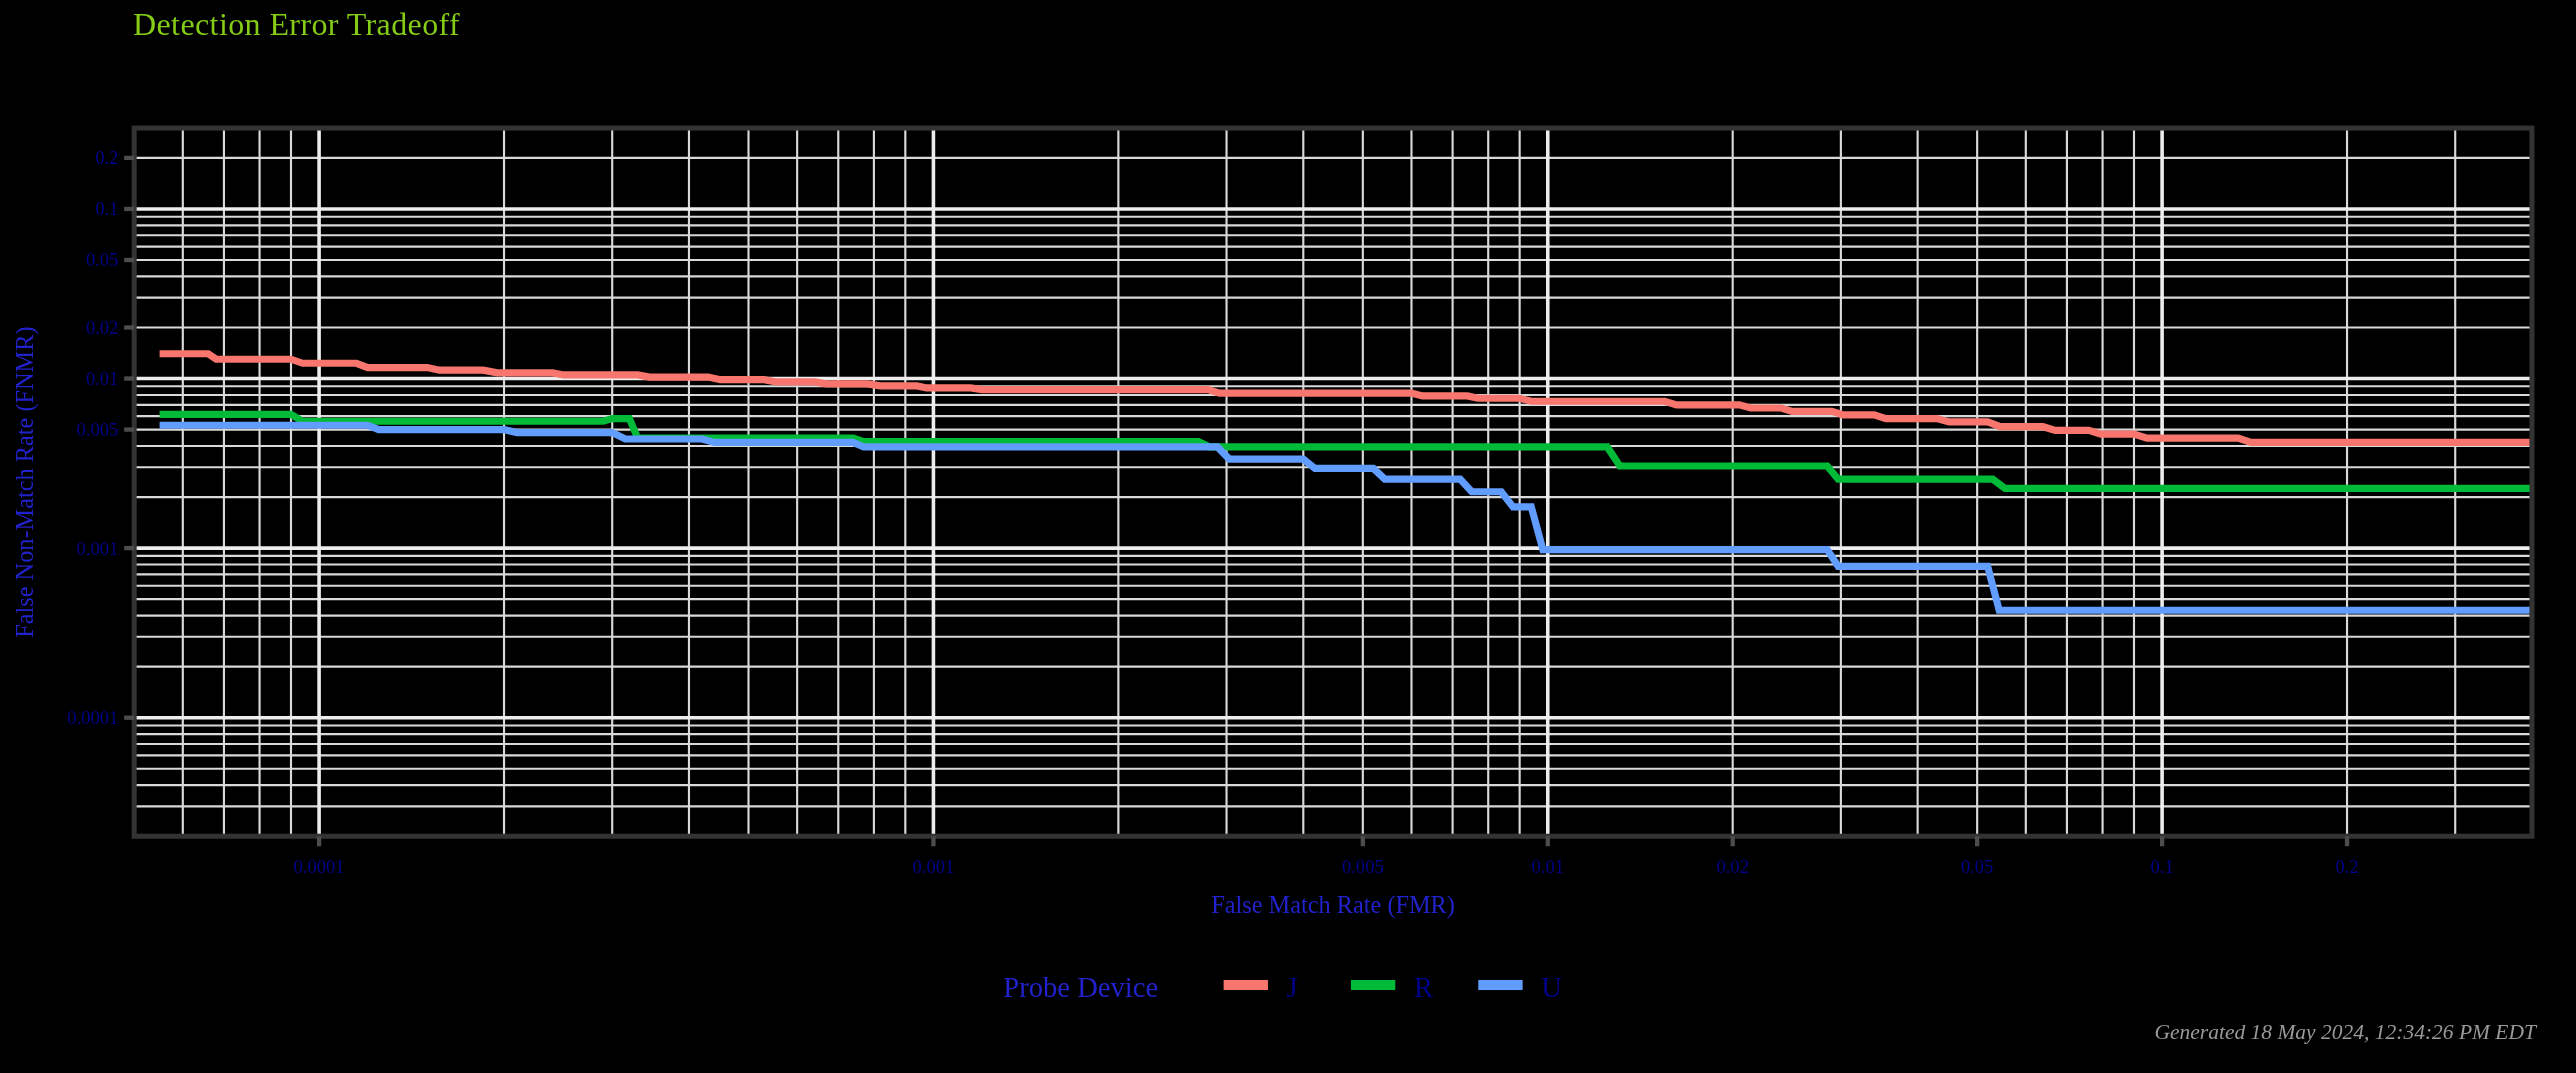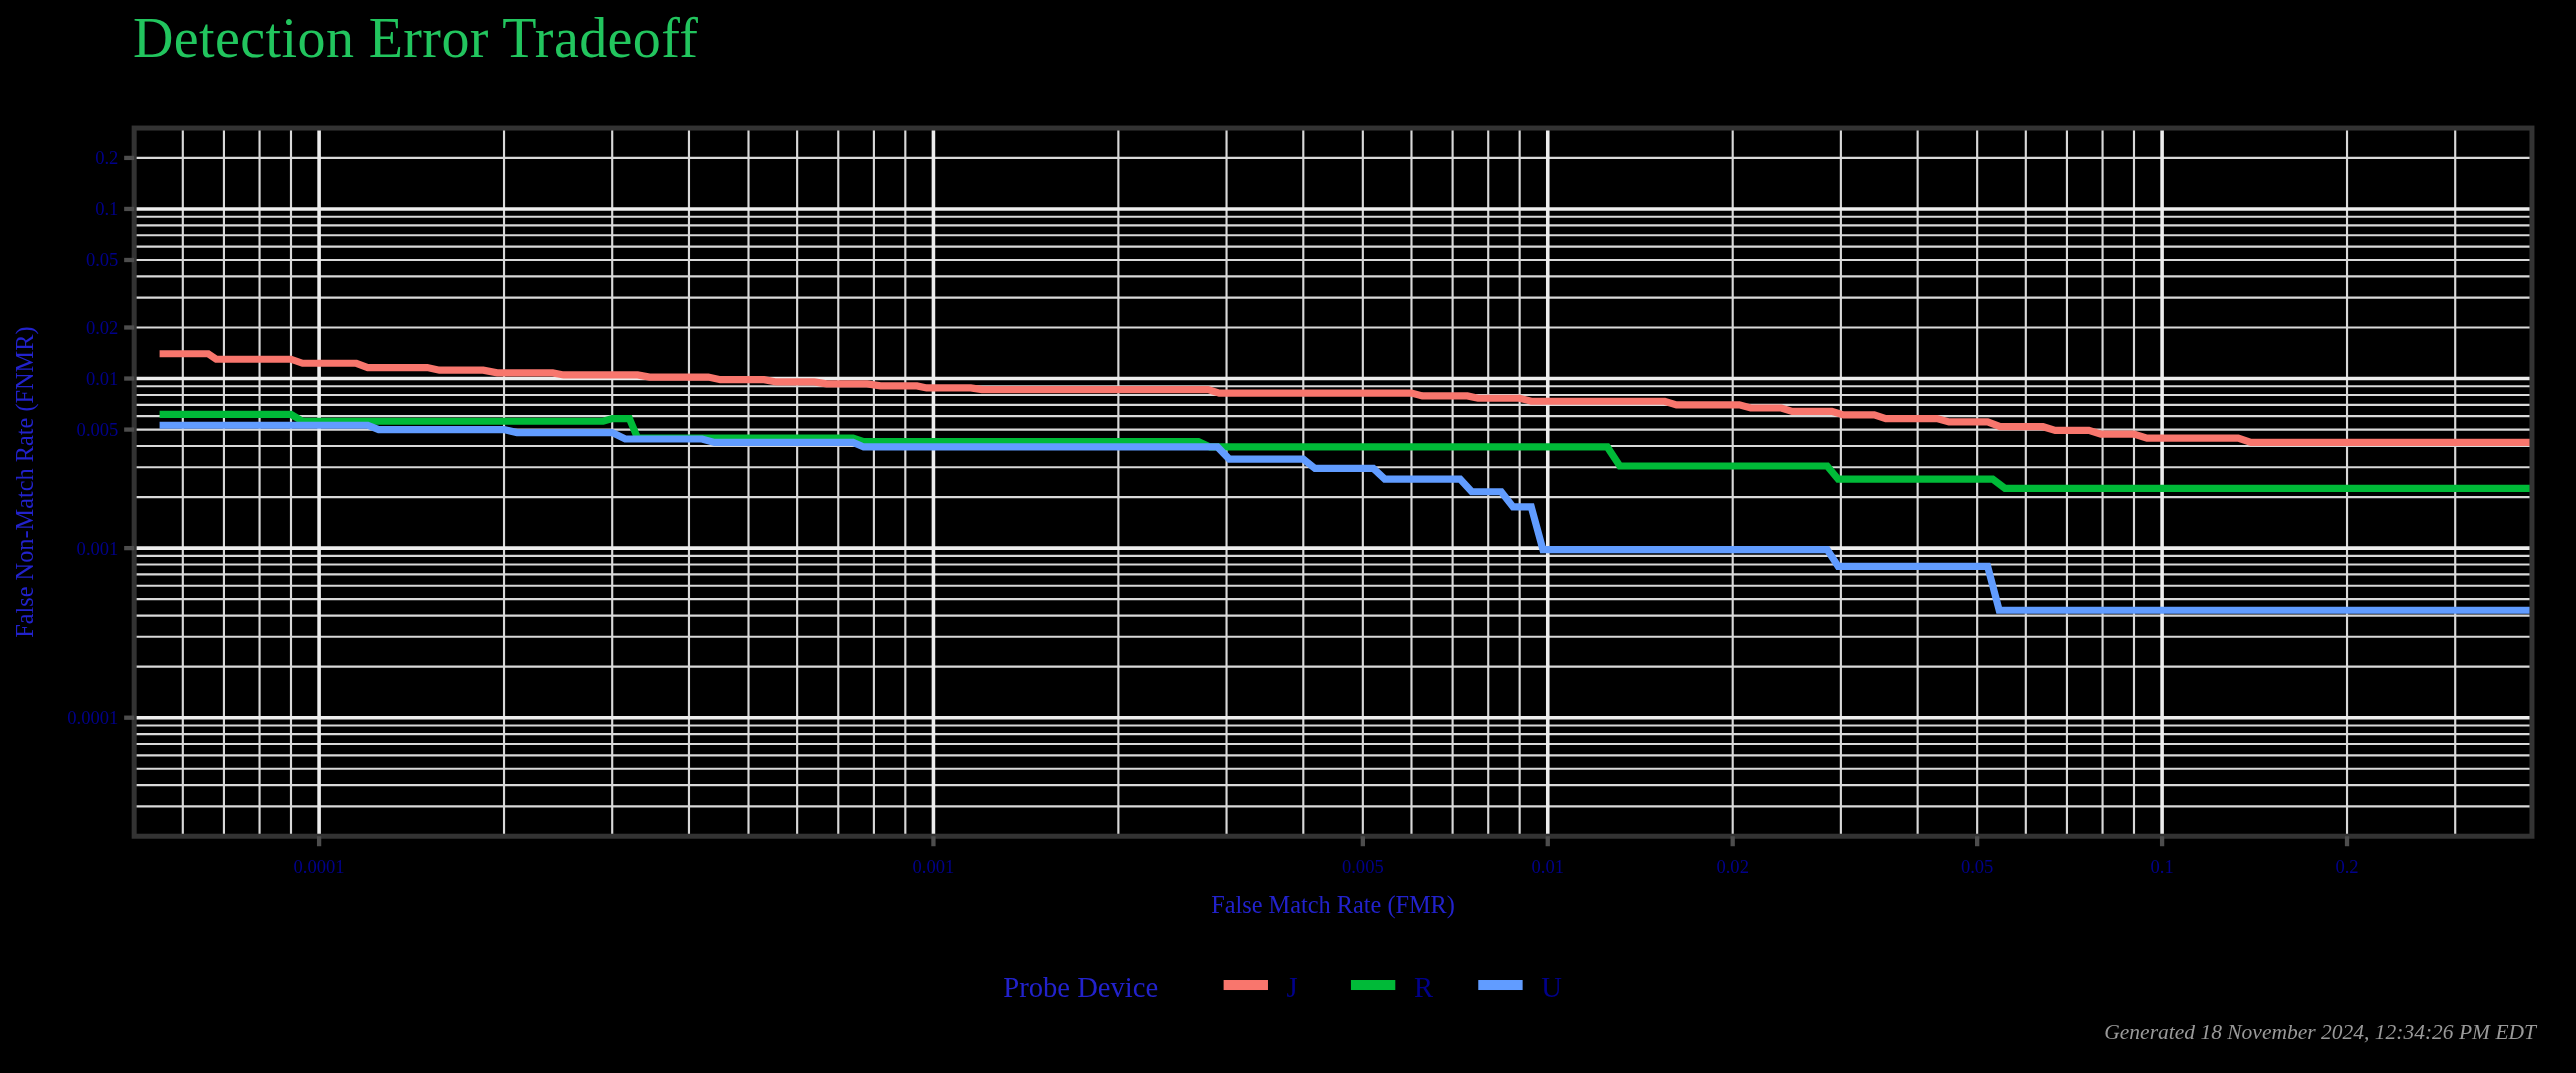--- a/index.html
+++ b/index.html
@@ -2,21 +2,21 @@
 <html style="font-size:11.4px"><head>
 <meta charset="utf-8">
 <style>
   html,body{margin:0;padding:0;background:#000;}
   body{
     width:2576px;height:1073px;position:relative;overflow:hidden;
     font-family:"Liberation Serif", serif;
   }
   .title{
     position:absolute;left:133px;top:5.7px;
-    font-size:56px;color:#22c55e;letter-spacing:0.4px;
+    font-size:32px;color:#84cc16;letter-spacing:0.4px;
     white-space:nowrap;
   }
   #plot-wrap{position:absolute;left:0;top:0;width:2576px;height:1073px;}
   svg{display:block;}
   .ticklabel{fill:#00008B;font-family:"Liberation Serif",serif;font-size:26px;}
   .axistitle{fill:#2222CC;font-family:"Liberation Serif",serif;font-size:34px;}
   .legend-text{fill:#00008B;font-family:"Liberation Serif",serif;font-size:40px;}
   .legend-title{fill:#2222CC;font-family:"Liberation Serif",serif;font-size:40px;}
   .footer{
     position:absolute;right:40px;top:1020px;
@@ -156,14 +156,14 @@
         <rect x="1710" y="1370" width="62" height="14" fill="#F8766D"></rect>
         <text x="1798" y="1394" class="legend-text">J</text>
         <rect x="1888" y="1370" width="62" height="14" fill="#00BA38"></rect>
         <text x="1976" y="1394" class="legend-text">R</text>
         <rect x="2066" y="1370" width="62" height="14" fill="#619CFF"></rect>
         <text x="2154" y="1394" class="legend-text">U</text>
       </g>
     </svg>
   </div>
 
-<div class="footer">Generated 18 November 2024, 12:34:26 PM EDT</div>
+<div class="footer">Generated 18 May 2024, 12:34:26 PM EDT</div>
 
 
 </body></html>

